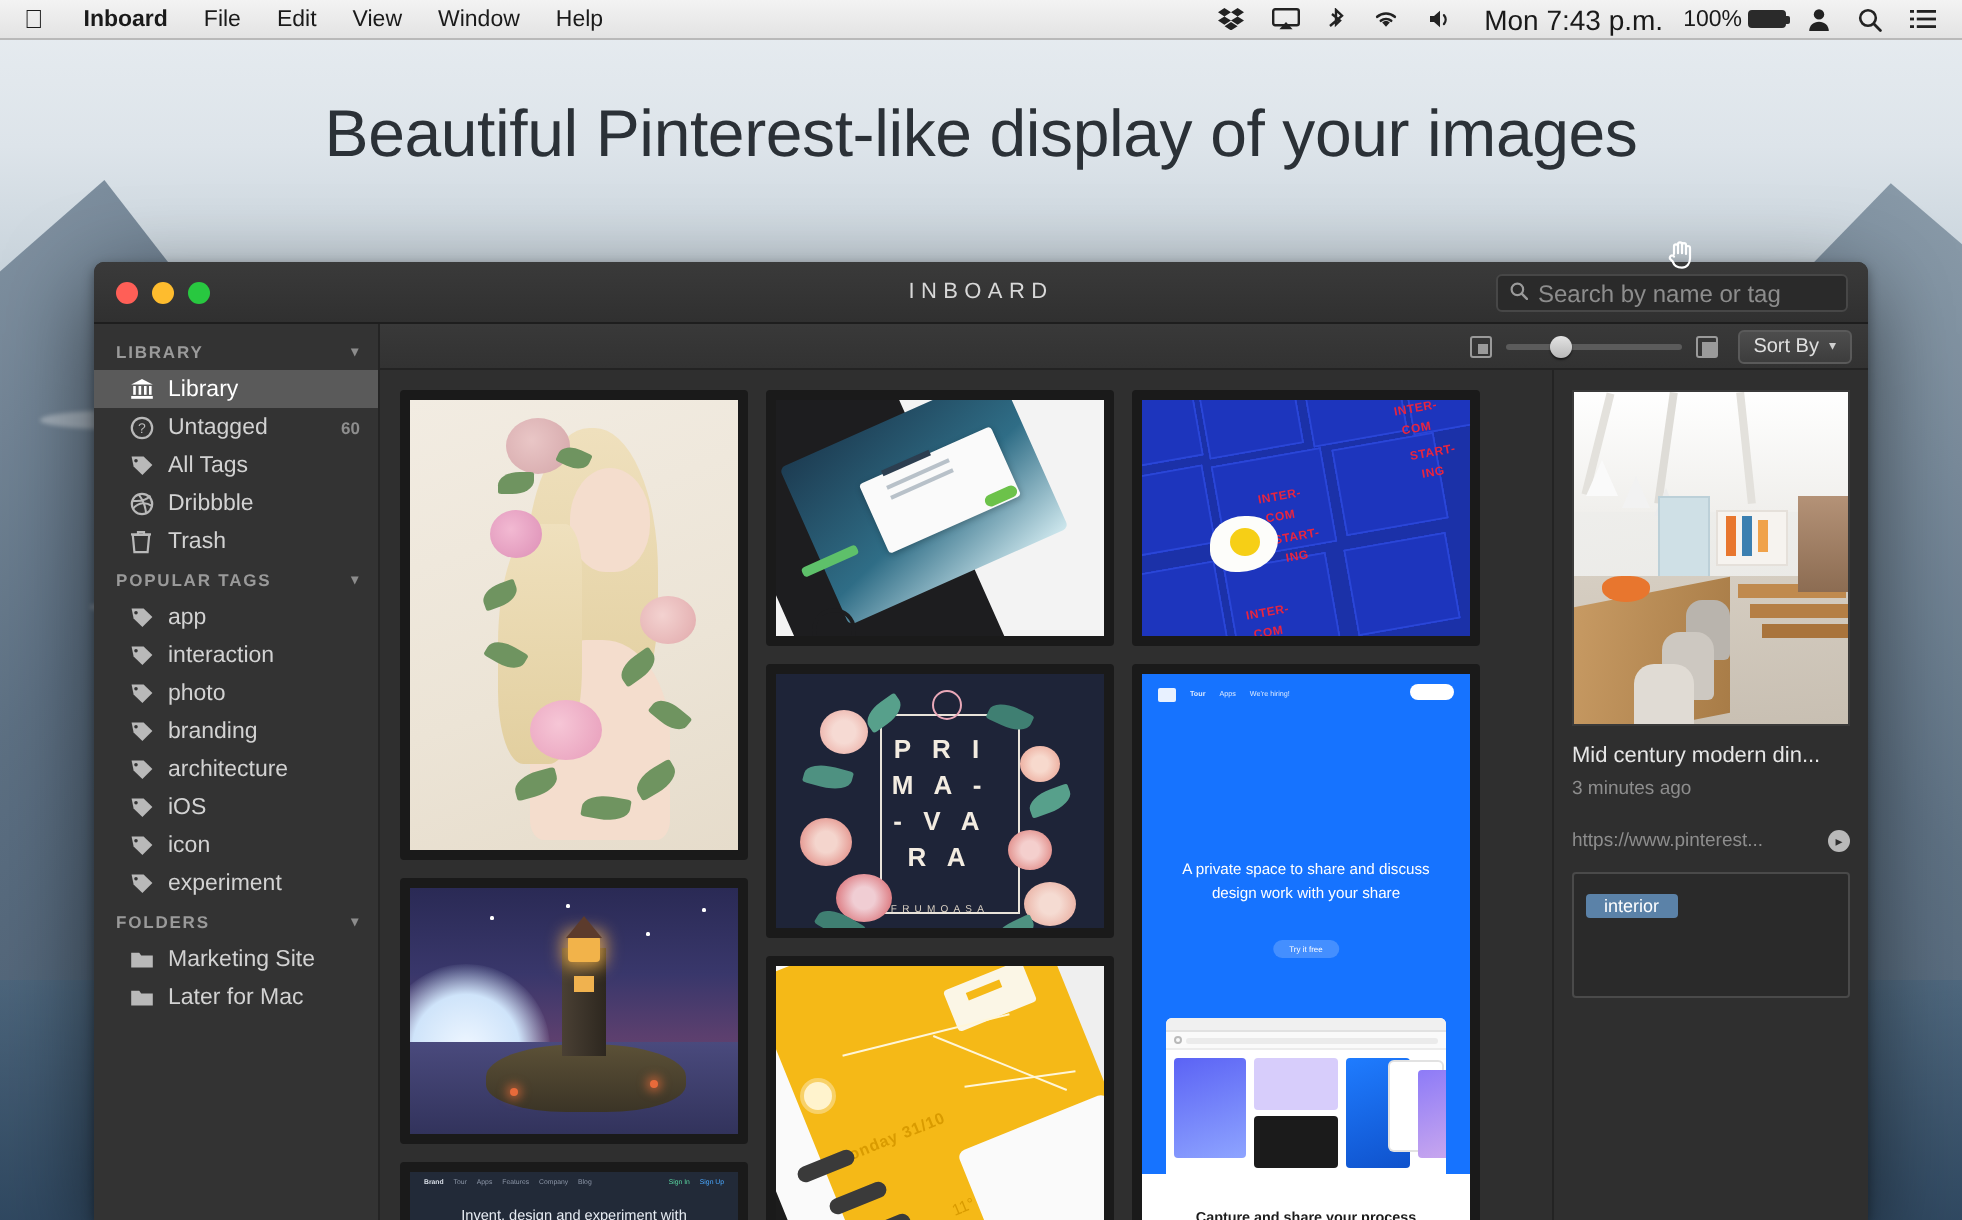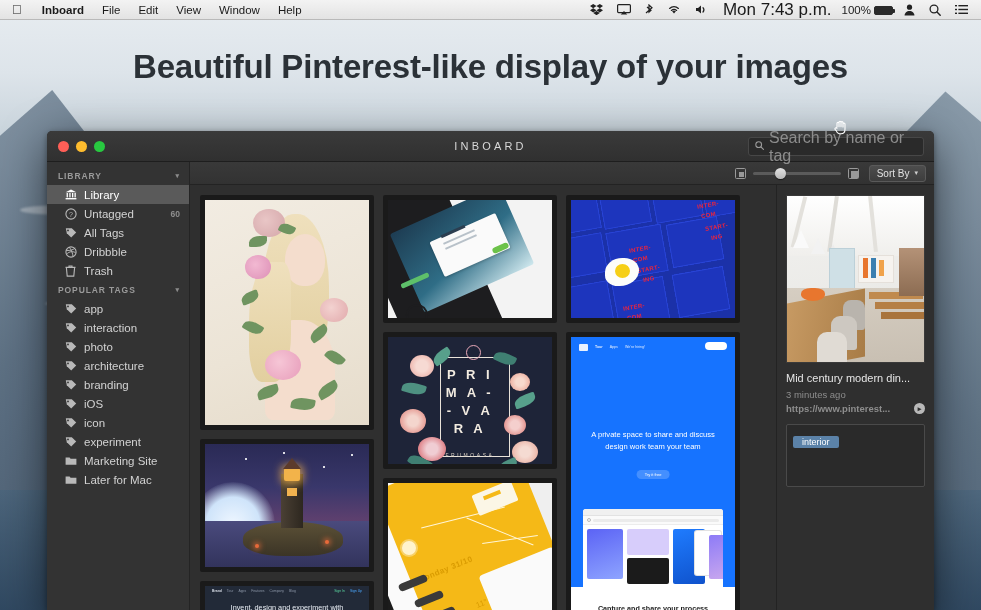--- a/index.html
+++ b/index.html
@@ -48,42 +48,42 @@
   .lake {
     position:absolute; left:0; right:0; bottom:0; height:120px;
     background:linear-gradient(to bottom, rgba(70,100,125,.55), rgba(45,70,95,.9));
   }
 
   
   #headline {
     position:absolute; left:0; right:0; top:48px;
     text-align:center;
     font-size:33px;
-    font-weight:700;
+    font-weight:400;
     color:#2b3137;
     letter-spacing:-.2px;
     font-family:"Liberation Sans", sans-serif;
   }
 
   
   #menubar {
     position:absolute; left:0; top:0; width:981px; height:20px;
     background:linear-gradient(to bottom,#f3f3f3,#e3e3e3);
     border-bottom:1px solid #b9b9b9;
     display:flex; align-items:center;
     font-size:11.5px; color:#1a1a1a;
     z-index:50;
   }
   #menubar .apple { padding:0 11px 0 12px; font-size:13px; line-height:1; }
   #menubar .mi { padding:0 9px; white-space:nowrap; }
   #menubar .mi.app-name { font-weight:bold; }
   #menubar .spacer { flex:1; }
   #menubar .right { display:flex; align-items:center; gap:0; padding-right:6px;}
   #menubar .ricon { padding:0 7px; display:flex; align-items:center; font-size:12px; }
-  #menubar .clock { padding:0 8px; font-size:17px; white-space:nowrap;}
+  #menubar .clock { padding:0 8px; font-size:14px; white-space:nowrap;}
   #menubar .batt { padding:0 4px 0 2px; font-size:11.5px; }
   .batt-shape {
     display:inline-block; width:19px; height:9px;
     border:1.2px solid #2a2a2a; border-radius:2px; position:relative;
     background:#2a2a2a; margin-left:3px; vertical-align:-1px;
   }
   .batt-shape:after{
     content:""; position:absolute; right:-3px; top:2.5px;
     width:2px; height:4px; background:#2a2a2a; border-radius:0 1px 1px 0;
   }
@@ -115,21 +115,21 @@
     position:absolute; left:0; right:0; text-align:center;
     font-size:11px; letter-spacing:3.2px; color:#d8d8d8; font-weight:400;
   }
   #searchbox {
     position:absolute; right:10px; top:6px;
     width:176px; height:19px;
     background:#2a2a2a; border:1px solid #474747; border-radius:3px;
     display:flex; align-items:center; padding:0 6px; gap:5px;
   }
   #searchbox .sicon { color:#9a9a9a; font-size:10px; }
-  #searchbox .sph { color:#8d8d8d; font-size:16px; }
+  #searchbox .sph { color:#8d8d8d; font-size:12px; }
 
   #body { flex:1; display:flex; min-height:0; }
 
   
   #sidebar {
     width:143px; flex:0 0 143px;
     background:#333333;
     border-right:1px solid #242424;
     padding-top:4px;
     overflow:hidden;
@@ -279,21 +279,21 @@
     padding:10px 9px; overflow:hidden;
   }
   #insp-thumb {
     width:139px; height:168px; background:#111;
     border:1px solid #3a3a3a; overflow:hidden; position:relative;
   }
   .art-interior { background:linear-gradient(170deg,#f2f2f0,#e6e5e1); }
   .ii { position:absolute; }
   #insp-title { margin-top:9px; font-size:11px; color:#e6e6e6; white-space:nowrap; overflow:hidden; }
   #insp-time { margin-top:5px; font-size:9.5px; color:#8d8d8d; }
-  #insp-url-row { margin-top:3px; display:flex; align-items:center; gap:5px;font-weight:bold; }
+  #insp-url-row { margin-top:15px; display:flex; align-items:center; gap:5px; }
   #insp-url { font-size:9.5px; color:#8d8d8d; white-space:nowrap; overflow:hidden; flex:1;}
   .urlbtn {
     width:11px; height:11px; border-radius:50%;
     background:#b9b9b9; color:#2f2f2f;
     display:flex; align-items:center; justify-content:center;
     font-size:7px; flex:0 0 11px;
   }
   #tagbox {
     margin-top:10px; height:63px;
     background:#2a2a2a; border:1px solid #4a4a4a; border-radius:2px;
@@ -506,30 +506,30 @@
           </span>
           <span class="lbl">photo</span>
         </div>
       <div class="srow">
           <span class="ic tag-ic">
             <svg width="12" height="11" viewBox="0 0 12 11">
               <path d="M0.8 1.2h6l4.4 4.3-5 5-4.4-4.3z" fill="currentColor"></path>
               <circle cx="3" cy="3.4" r="0.9" fill="#333"></circle>
             </svg>
           </span>
-          <span class="lbl">architecture</span>
+          <span class="lbl">branding</span>
         </div>
       <div class="srow">
           <span class="ic tag-ic">
             <svg width="12" height="11" viewBox="0 0 12 11">
               <path d="M0.8 1.2h6l4.4 4.3-5 5-4.4-4.3z" fill="currentColor"></path>
               <circle cx="3" cy="3.4" r="0.9" fill="#333"></circle>
             </svg>
           </span>
-          <span class="lbl">branding</span>
+          <span class="lbl">architecture</span>
         </div>
       <div class="srow">
           <span class="ic tag-ic">
             <svg width="12" height="11" viewBox="0 0 12 11">
               <path d="M0.8 1.2h6l4.4 4.3-5 5-4.4-4.3z" fill="currentColor"></path>
               <circle cx="3" cy="3.4" r="0.9" fill="#333"></circle>
             </svg>
           </span>
           <span class="lbl">iOS</span>
         </div>
@@ -545,20 +545,24 @@
       <div class="srow">
           <span class="ic tag-ic">
             <svg width="12" height="11" viewBox="0 0 12 11">
               <path d="M0.8 1.2h6l4.4 4.3-5 5-4.4-4.3z" fill="currentColor"></path>
               <circle cx="3" cy="3.4" r="0.9" fill="#333"></circle>
             </svg>
           </span>
           <span class="lbl">experiment</span>
         </div>
 
+      <div class="sec-head">
+        <span>FOLDERS</span>
+        <span class="caret">▾</span>
+      </div>
       <div class="srow">
         <span class="ic folder-ic">
             <svg width="12" height="10" viewBox="0 0 12 10">
               <path d="M0.6 1.4h4l1 1.3h5.8v6H0.6z" fill="currentColor"></path>
             </svg>
           </span>
         <span class="lbl">Marketing Site</span>
       </div>
       <div class="srow">
         <span class="ic folder-ic">
@@ -748,21 +752,21 @@
 
             <div class="card" style="height:290px">
               <div class="art art-blue">
                 <div class="bl-nav">
                   <span style="width:9px;height:7px;background:rgba(255,255,255,.9);border-radius:1px;display:inline-block"></span>
                   <span class="bl-navitem" style="font-weight:bold">Tour</span>
                   <span class="bl-navitem">Apps</span>
                   <span class="bl-navitem">We're hiring!</span>
                 </div>
                 <div class="bl-pill"></div>
-                <div class="bl-head" style="top:92px;">A private space to share and discuss design work team your team</div>
+                <div class="bl-head" style="top:92px;">A private space to share and discuss design work with your share</div>
                 <div class="bl-btn" style="top:133px;">Try it free</div>
 
                 <div class="bl-browser" style="left:12px; top:172px; right:12px; height:88px;">
                   <div style="height:7px; background:#f0f0f0; border-bottom:1px solid #e2e2e2;"></div>
                   <div style="height:9px; background:#fafafa; border-bottom:1px solid #ececec; display:flex; align-items:center; padding:0 4px; gap:2px;">
                     <span style="width:4px;height:4px;border-radius:50%;border:.8px solid #b9b9b9;display:inline-block"></span>
                     <span style="flex:1;height:3px;background:#ebebeb;border-radius:2px;display:inline-block"></span>
                   </div>
                   <div style="position:relative; height:72px; padding:4px;">
                     <div class="bl-tile" style="left:4px;  top:4px;  width:36px; height:50px; background:linear-gradient(160deg,#5b63f5,#8ea4ff);"></div>

